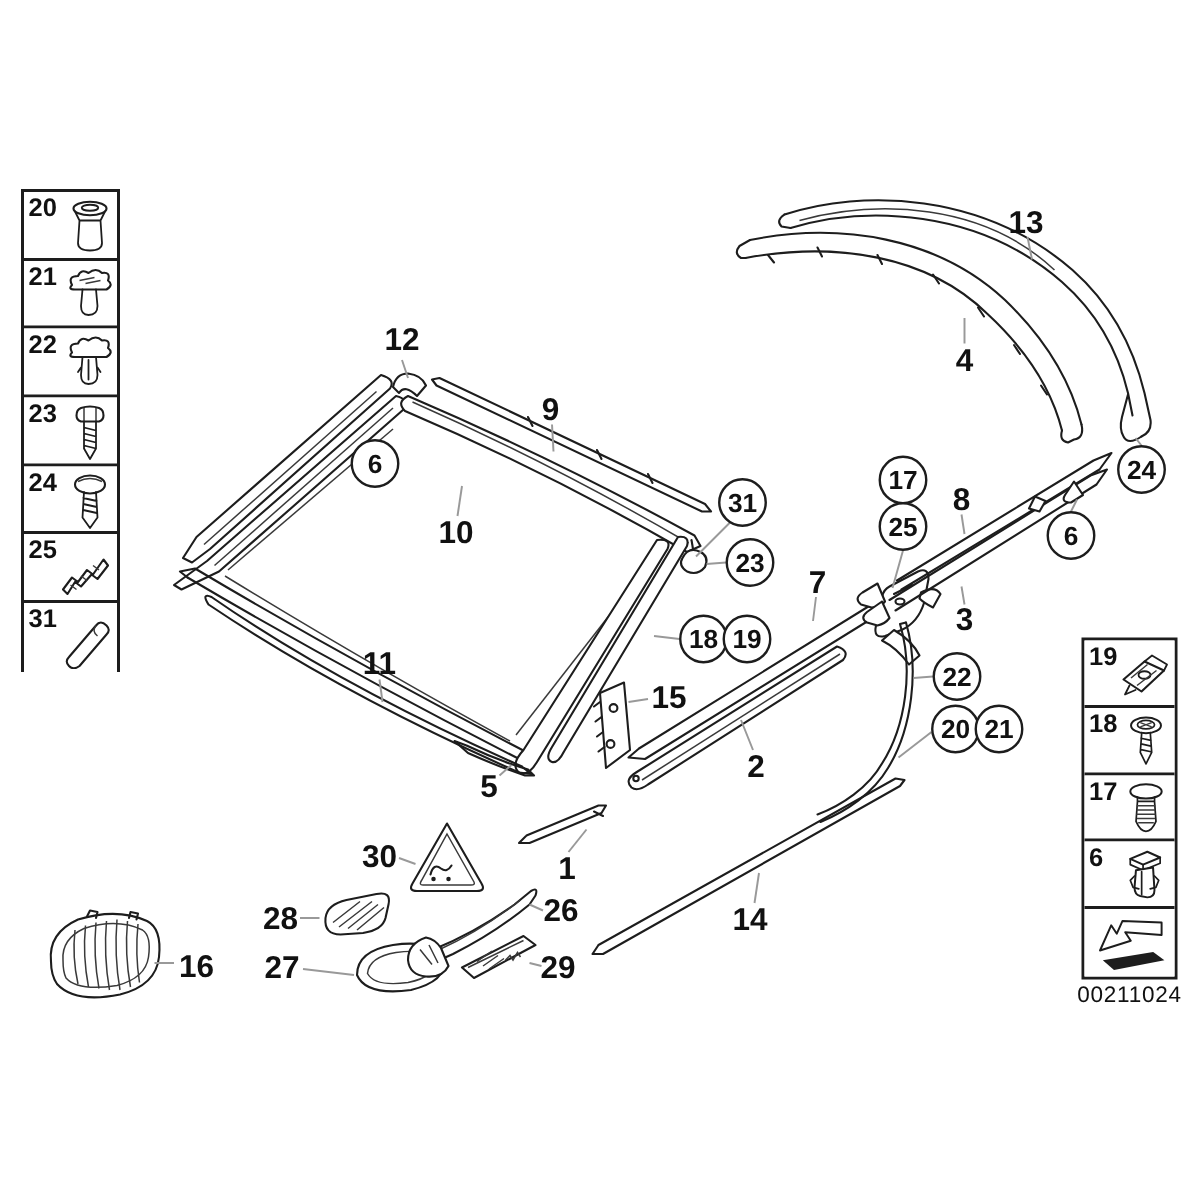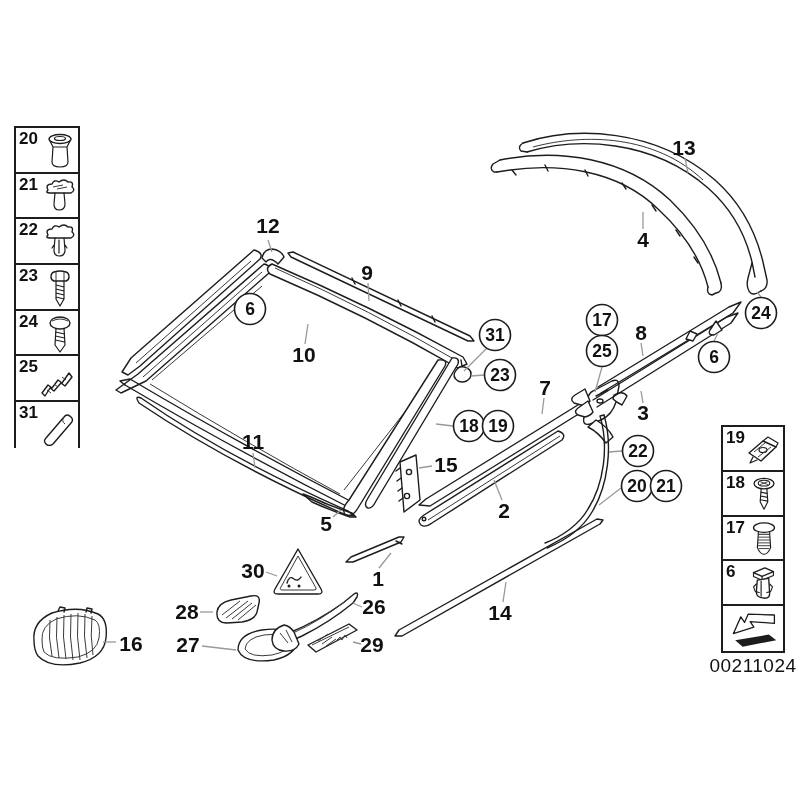--- a/index.html
+++ b/index.html
@@ -10,21 +10,21 @@
   #legend-left{left:14px;top:126px;width:66px;height:322px;}
   #legend-right{left:721px;top:425px;width:64px;height:228px;}
   .cell{position:relative;box-sizing:border-box;border-bottom:2px solid #1d1d1d;background:#fff;}
   #legend-left .cell{height:45.7px;}
   #legend-right .cell{height:44.8px;}
   .cell:last-child{border-bottom:none;}
   .cell .num{position:absolute;left:3px;top:1px;font-weight:bold;font-size:17px;color:#111;}
   .cell svg{position:absolute;right:1px;top:4px;}
   .wide svg{right:2px;}
   #pn{position:absolute;left:709px;top:655px;width:88px;text-align:center;
-      font-size:19px;color:#111;letter-spacing:.5px;}
+      font-size:15px;color:#111;letter-spacing:.5px;}
   svg .ln{fill:none;stroke:#1d1d1d;stroke-width:1.4;stroke-linecap:round;stroke-linejoin:round;}
   svg .lnf{fill:#fff;stroke:#1d1d1d;stroke-width:1.4;stroke-linejoin:round;}
   svg .thin{fill:none;stroke:#3a3a3a;stroke-width:1;}
   svg .leader{fill:none;stroke:#999;stroke-width:1.3;}
   svg .callout-text{font-family:"Liberation Sans",sans-serif;font-weight:bold;font-size:21px;fill:#111;}
   svg .ctext{font-family:"Liberation Sans",sans-serif;font-weight:bold;font-size:17.5px;fill:#111;}
   svg .cring{fill:#fff;stroke:#1d1d1d;stroke-width:1.6;}
   .icon .ln{stroke-width:1.2;}
 </style>
 </head>

